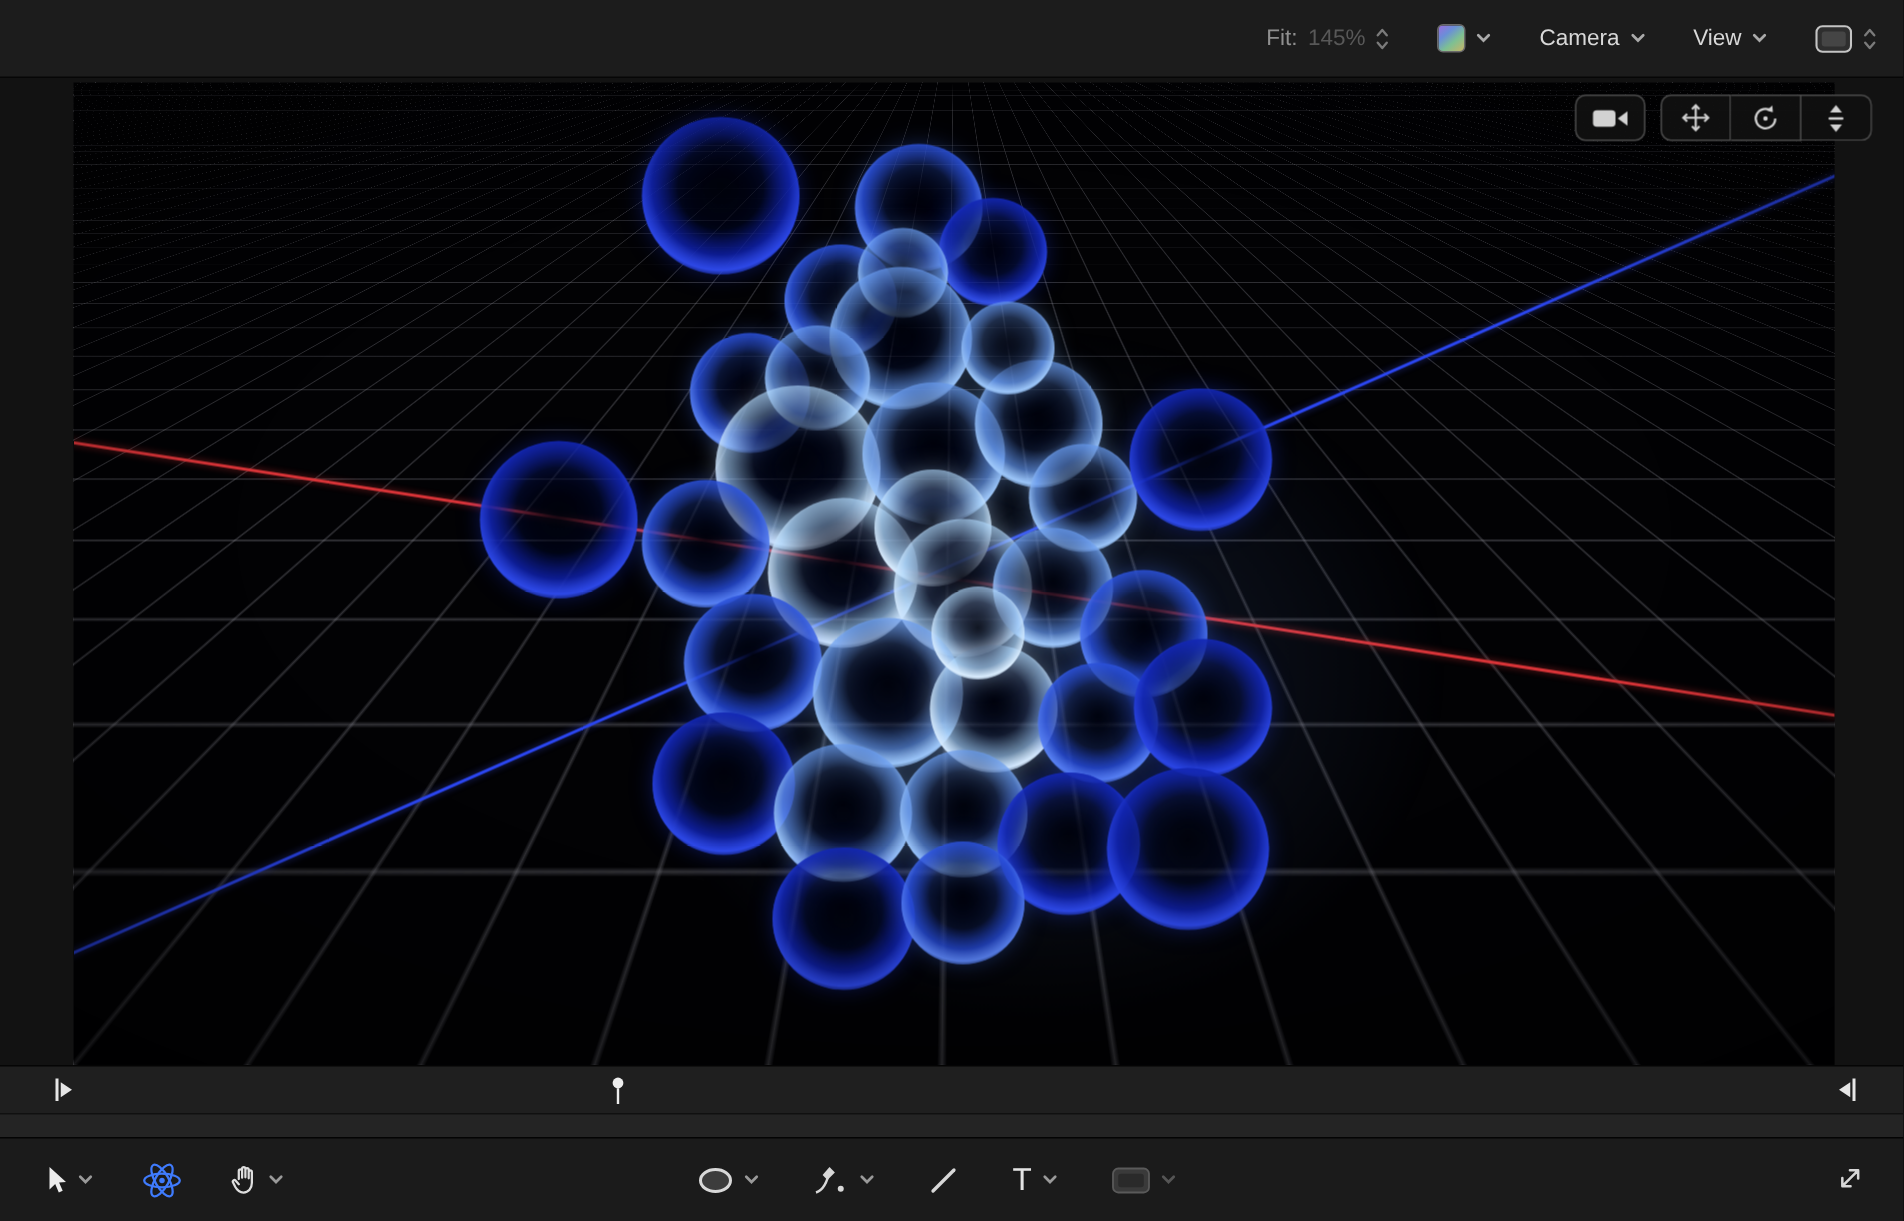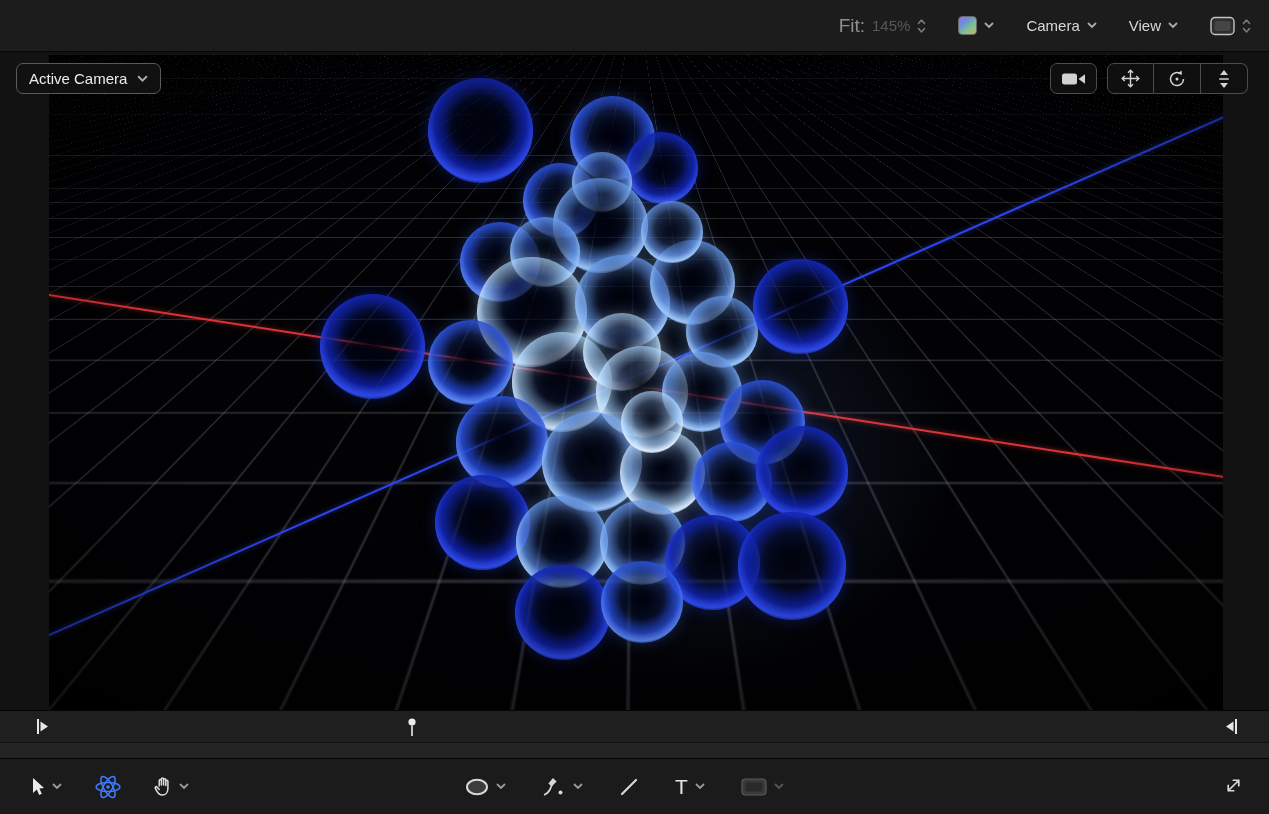--- a/index.html
+++ b/index.html
@@ -4,21 +4,21 @@
 <style>
   * { margin:0; padding:0; box-sizing:border-box; }
   html,body { width:1269px; height:814px; background:#161616; overflow:hidden; }
   body { font-family:"Liberation Sans","DejaVu Sans",sans-serif; user-select:none; }
   .app { width:1269px; height:814px; display:flex; flex-direction:column; background:#161616; }
 
   
   .topbar { height:52px; flex:0 0 52px; display:flex; align-items:center; justify-content:flex-end;
             gap:32px; padding:0 18px; background:#1c1c1c; border-bottom:1px solid #060606; }
   .tb-group { display:flex; align-items:center; gap:7px; background:none; border:none; cursor:default; }
-  .tb-label { font-size:19px; color:#8f8f8f; }
+  .tb-label { font-size:15px; color:#8f8f8f; }
   .tb-value { font-size:15px; color:#585858; }
   .tb-menu  { font-size:15px; color:#d8d8d8; }
   .chev { color:#aaaaaa; display:block; }
   .stepper { color:#7a7a7a; display:block; }
   .swatch { width:19px; height:19px; border-radius:4px; border:1px solid #6a6a6a;
             background:linear-gradient(140deg,#9a6ddd 0%,#6a8fd8 32%,#7dc093 62%,#c8b567 100%); }
 
   
   .stage { position:relative; height:658px; flex:0 0 658px; background:#121212; }
   .canvas { position:absolute; left:49px; top:3px; width:1174px; height:655px;
@@ -158,26 +158,20 @@
           <div class="sphere" style="left: 467px; top: 441px; width: 92px; height: 92px; --mid: rgba(80,130,225,0.6); --rim: #aed3fb; --glow: rgba(130,180,250,0.5);"></div>
           <div class="sphere" style="left: 550.5px; top: 444.5px; width: 85px; height: 85px; --mid: rgba(80,130,225,0.6); --rim: #aed3fb; --glow: rgba(130,180,250,0.5);"></div>
           <div class="sphere" style="left: 615.5px; top: 459.5px; width: 95px; height: 95px; --mid: rgba(12,26,150,0.85); --rim: #3a55f2; --glow: rgba(28,55,215,0.6);"></div>
           <div class="sphere" style="left: 689px; top: 457px; width: 108px; height: 108px; --mid: rgba(12,26,150,0.85); --rim: #3a55f2; --glow: rgba(28,55,215,0.6);"></div>
           <div class="sphere" style="left: 465.5px; top: 509.5px; width: 95px; height: 95px; --mid: rgba(12,26,150,0.85); --rim: #3a55f2; --glow: rgba(28,55,215,0.6);"></div>
           <div class="sphere" style="left: 552px; top: 506px; width: 82px; height: 82px; --mid: rgba(28,60,200,0.8); --rim: #6d93f7; --glow: rgba(64,110,240,0.55);"></div>
         </div>
       <div class="vignette"></div>
     </div>
 
-    <button class="camera-pill">
-      <span>Active Camera</span>
-      <svg class="chev" width="11" height="8" viewBox="0 0 10 7">
-          <path d="M1.5 1.5 L5 5 L8.5 1.5" fill="none" stroke="currentColor" stroke-width="1.8" stroke-linecap="round"></path>
-        </svg>
-    </button>
 
     <div class="view-tools">
       <button class="vt-btn">
         <svg width="26" height="16" viewBox="0 0 26 16">
             <rect x="1" y="2.5" width="15" height="11" rx="2.5" fill="currentColor"></rect>
             <path d="M17.5 8 L24 3.2 V12.8 Z" fill="currentColor"></path>
           </svg>
       </button>
       <div class="btn-group">
         <button class="vt-btn">

